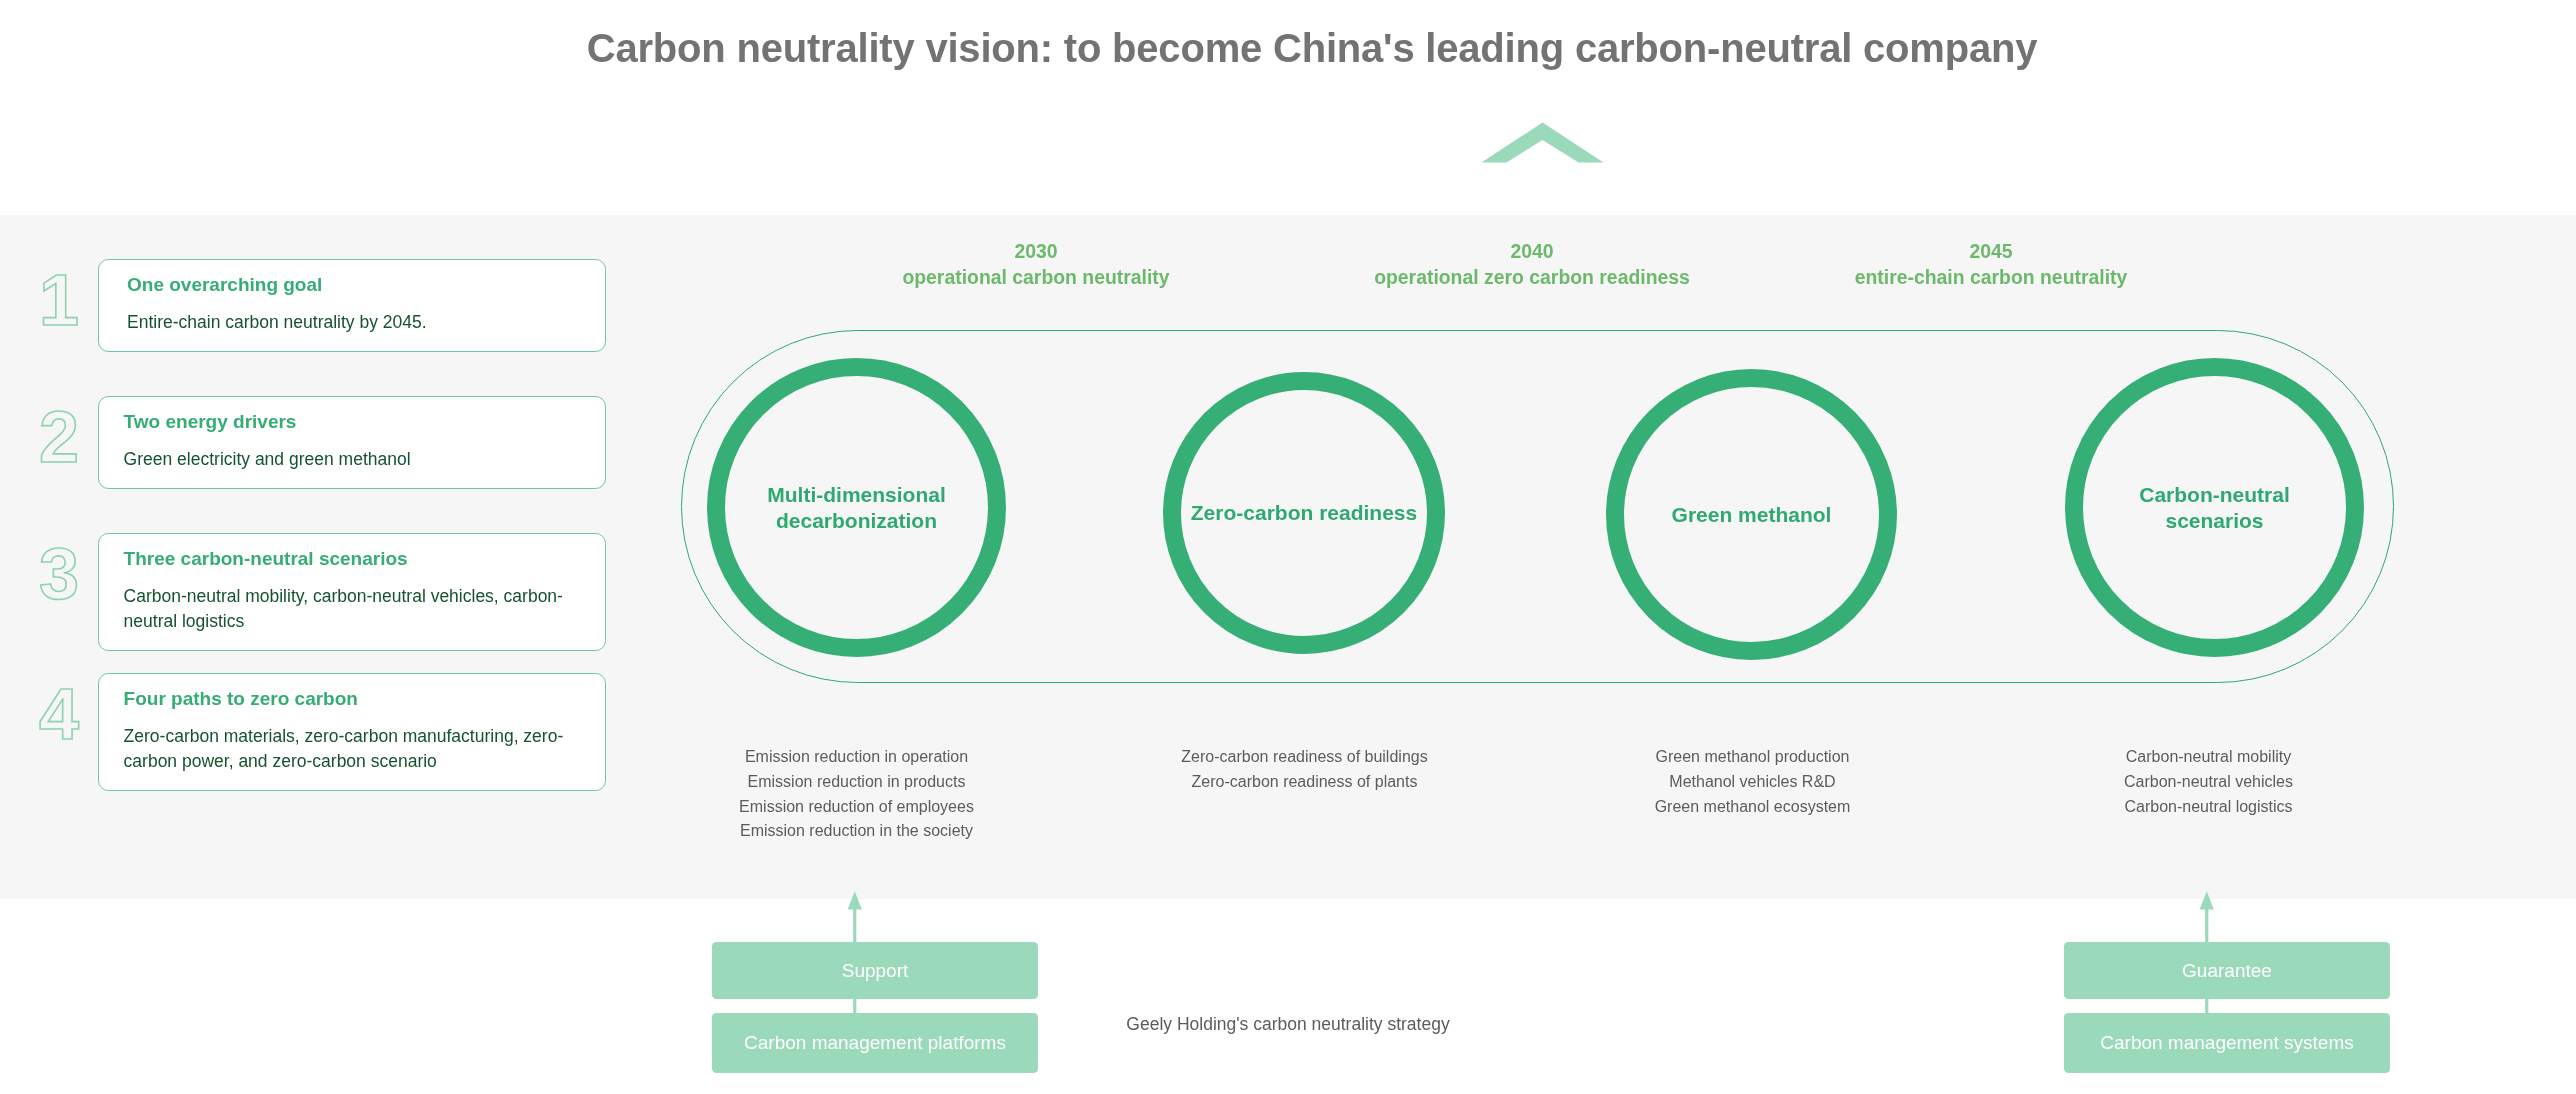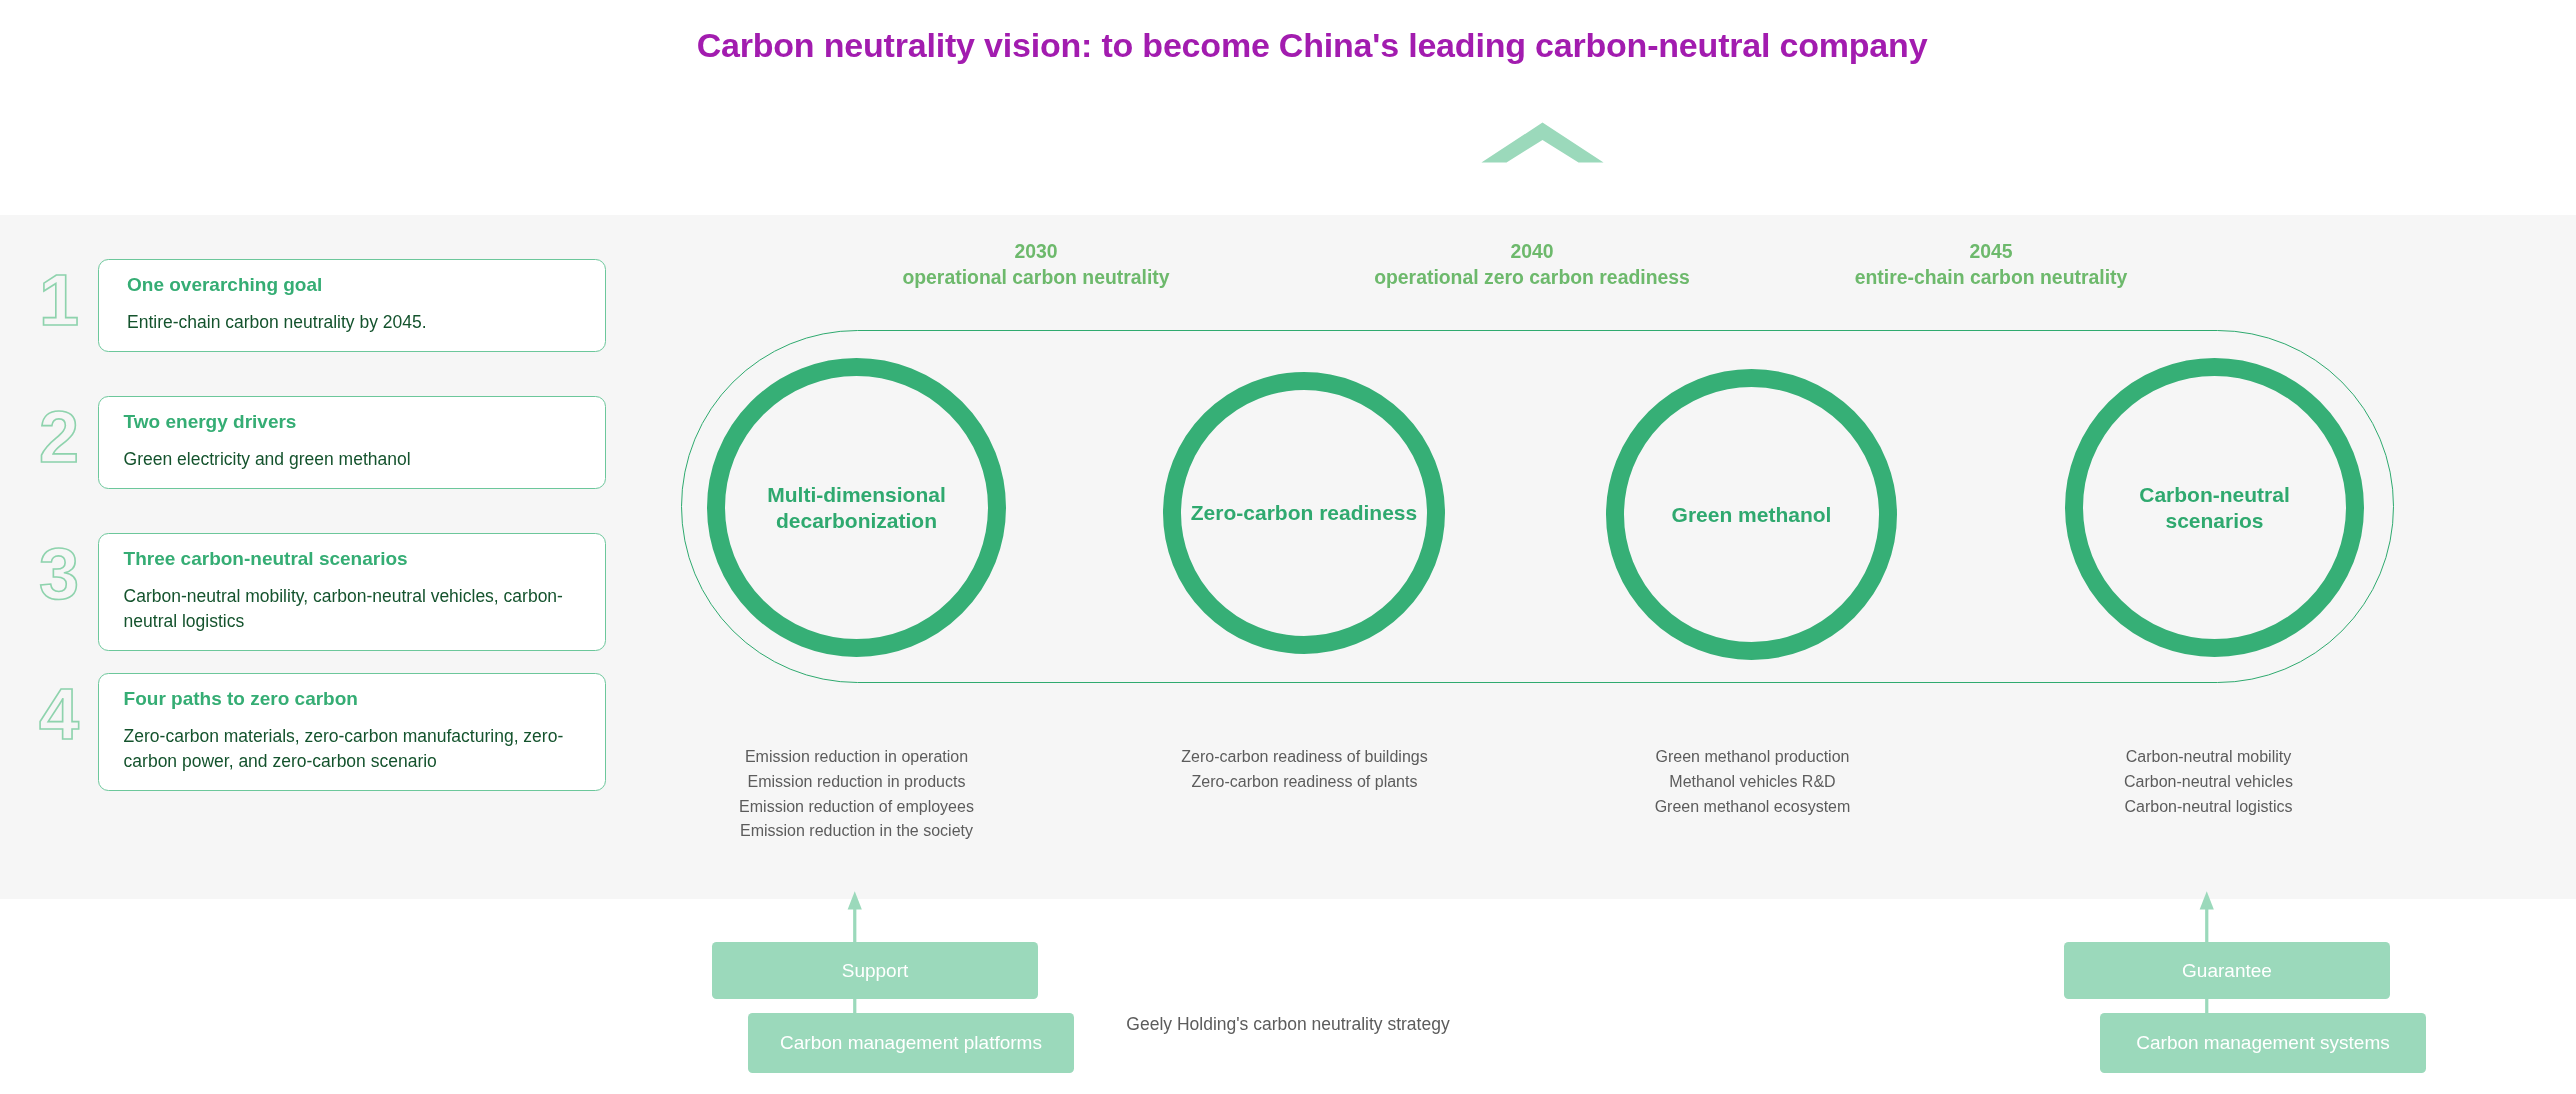--- a/index.html
+++ b/index.html
@@ -8,22 +8,22 @@
     background:#ffffff;
     font-family:"Liberation Sans", sans-serif;
     position:relative;
     overflow:hidden;
   }
 
   
   #header-title{
     position:absolute; left:0; right:0; top:26px;
     text-align:center;
-    font-size:34px; font-weight:bold;
-    color:#a21caf;
+    font-size:40px; font-weight:bold;
+    color:#737373;
     letter-spacing:-0.2px;
     padding-left:48px;
   }
   #header-chevron{
     position:absolute; left:1481px; top:120px;
     width:123px; height:45px;
   }
 
   
   #band{
@@ -117,21 +117,21 @@
     width:326px; box-sizing:border-box;
     background:#9bd9bb;
     border-radius:4.5px;
     color:#ffffff;
     text-align:center;
     font-size:19px;
     line-height:1.25;
     display:flex; align-items:center; justify-content:center;
   }
   .sbox-top{ height:57px; margin-top:52px; }
-  .sbox-bot{ height:60px; margin-top:14.2px;margin-left:36px; }
+  .sbox-bot{ height:60px; margin-top:14.2px; }
 
   #caption{
     position:absolute; left:0; right:0; top:1014px;
     text-align:center;
     font-size:17.5px; color:#5c5c5c;
   }
 </style>
 </head>
 <body>
 

